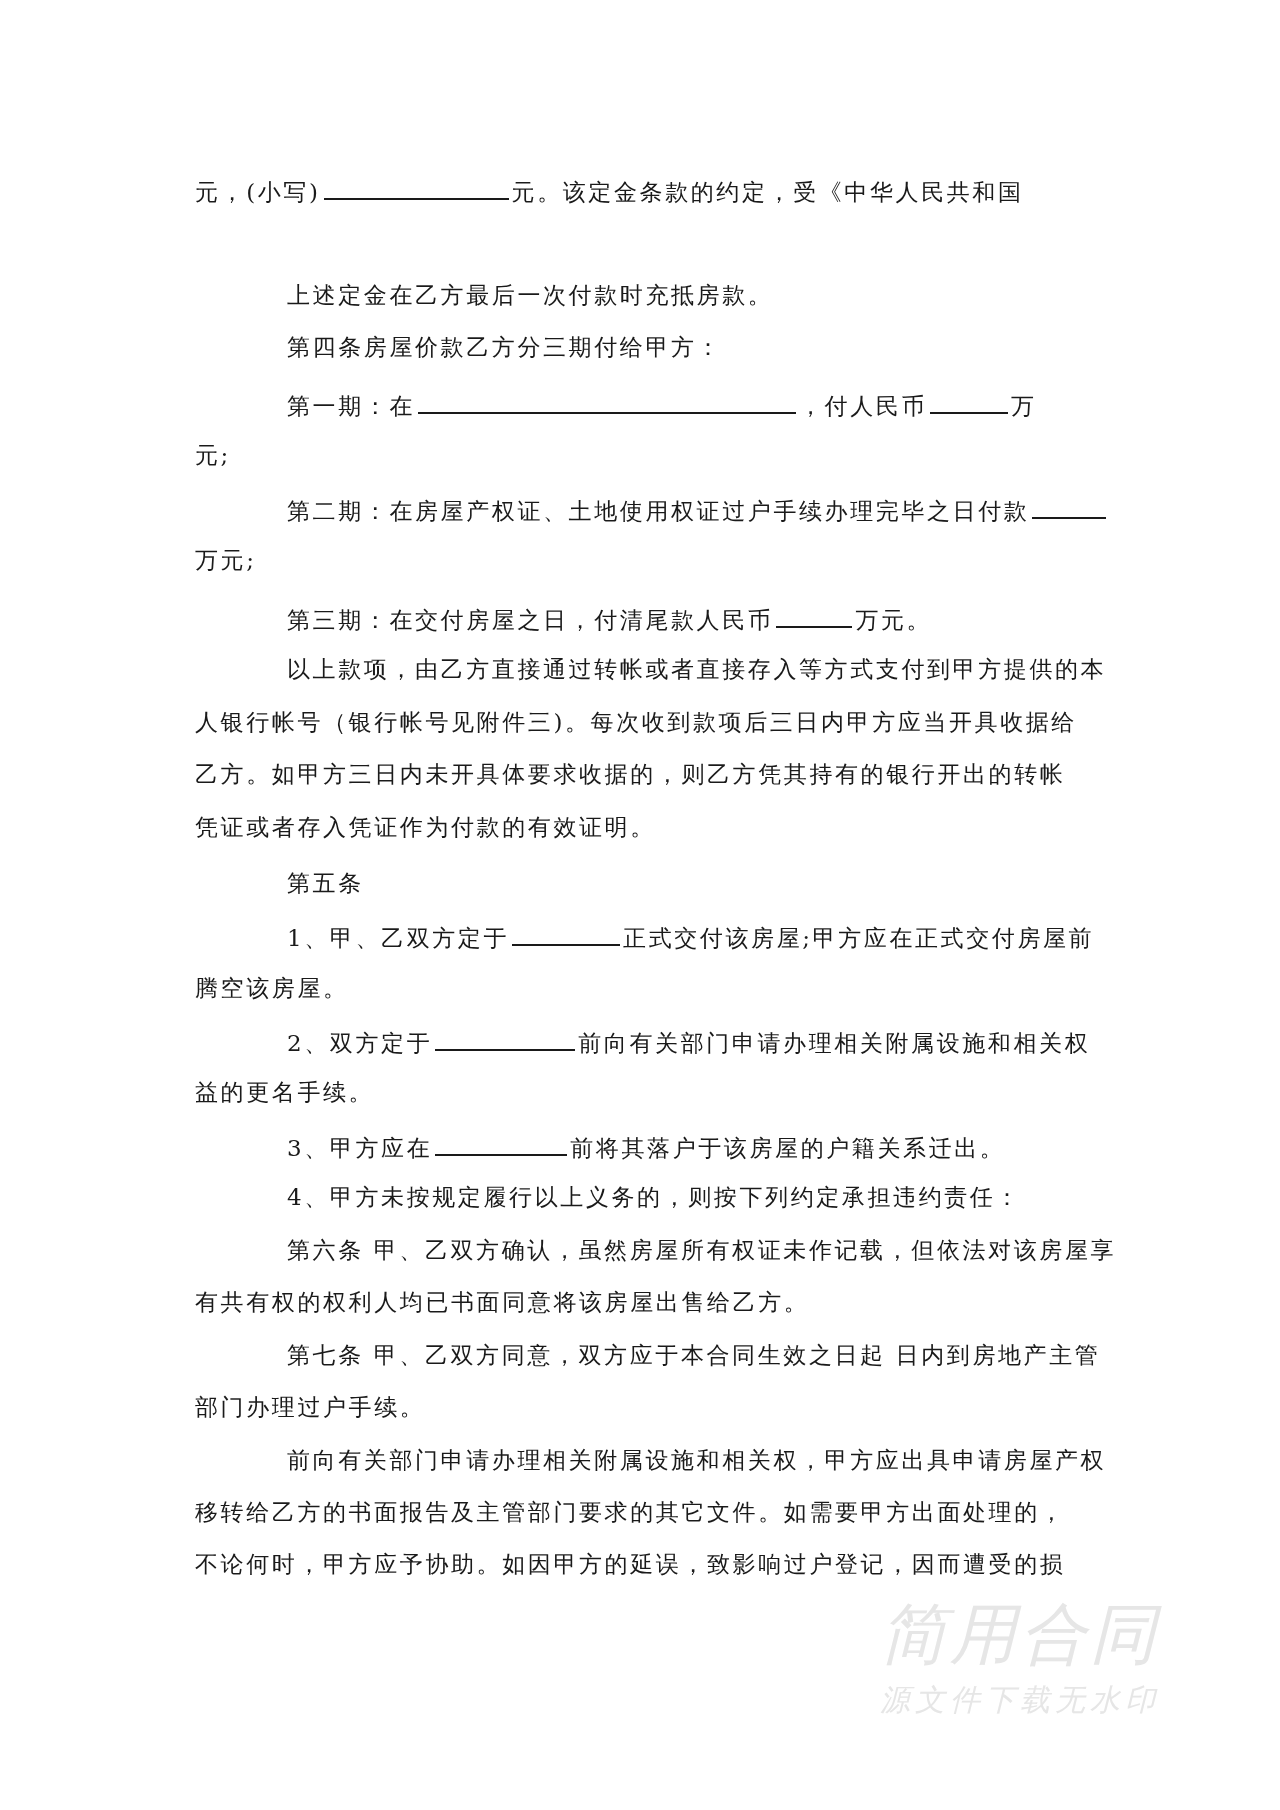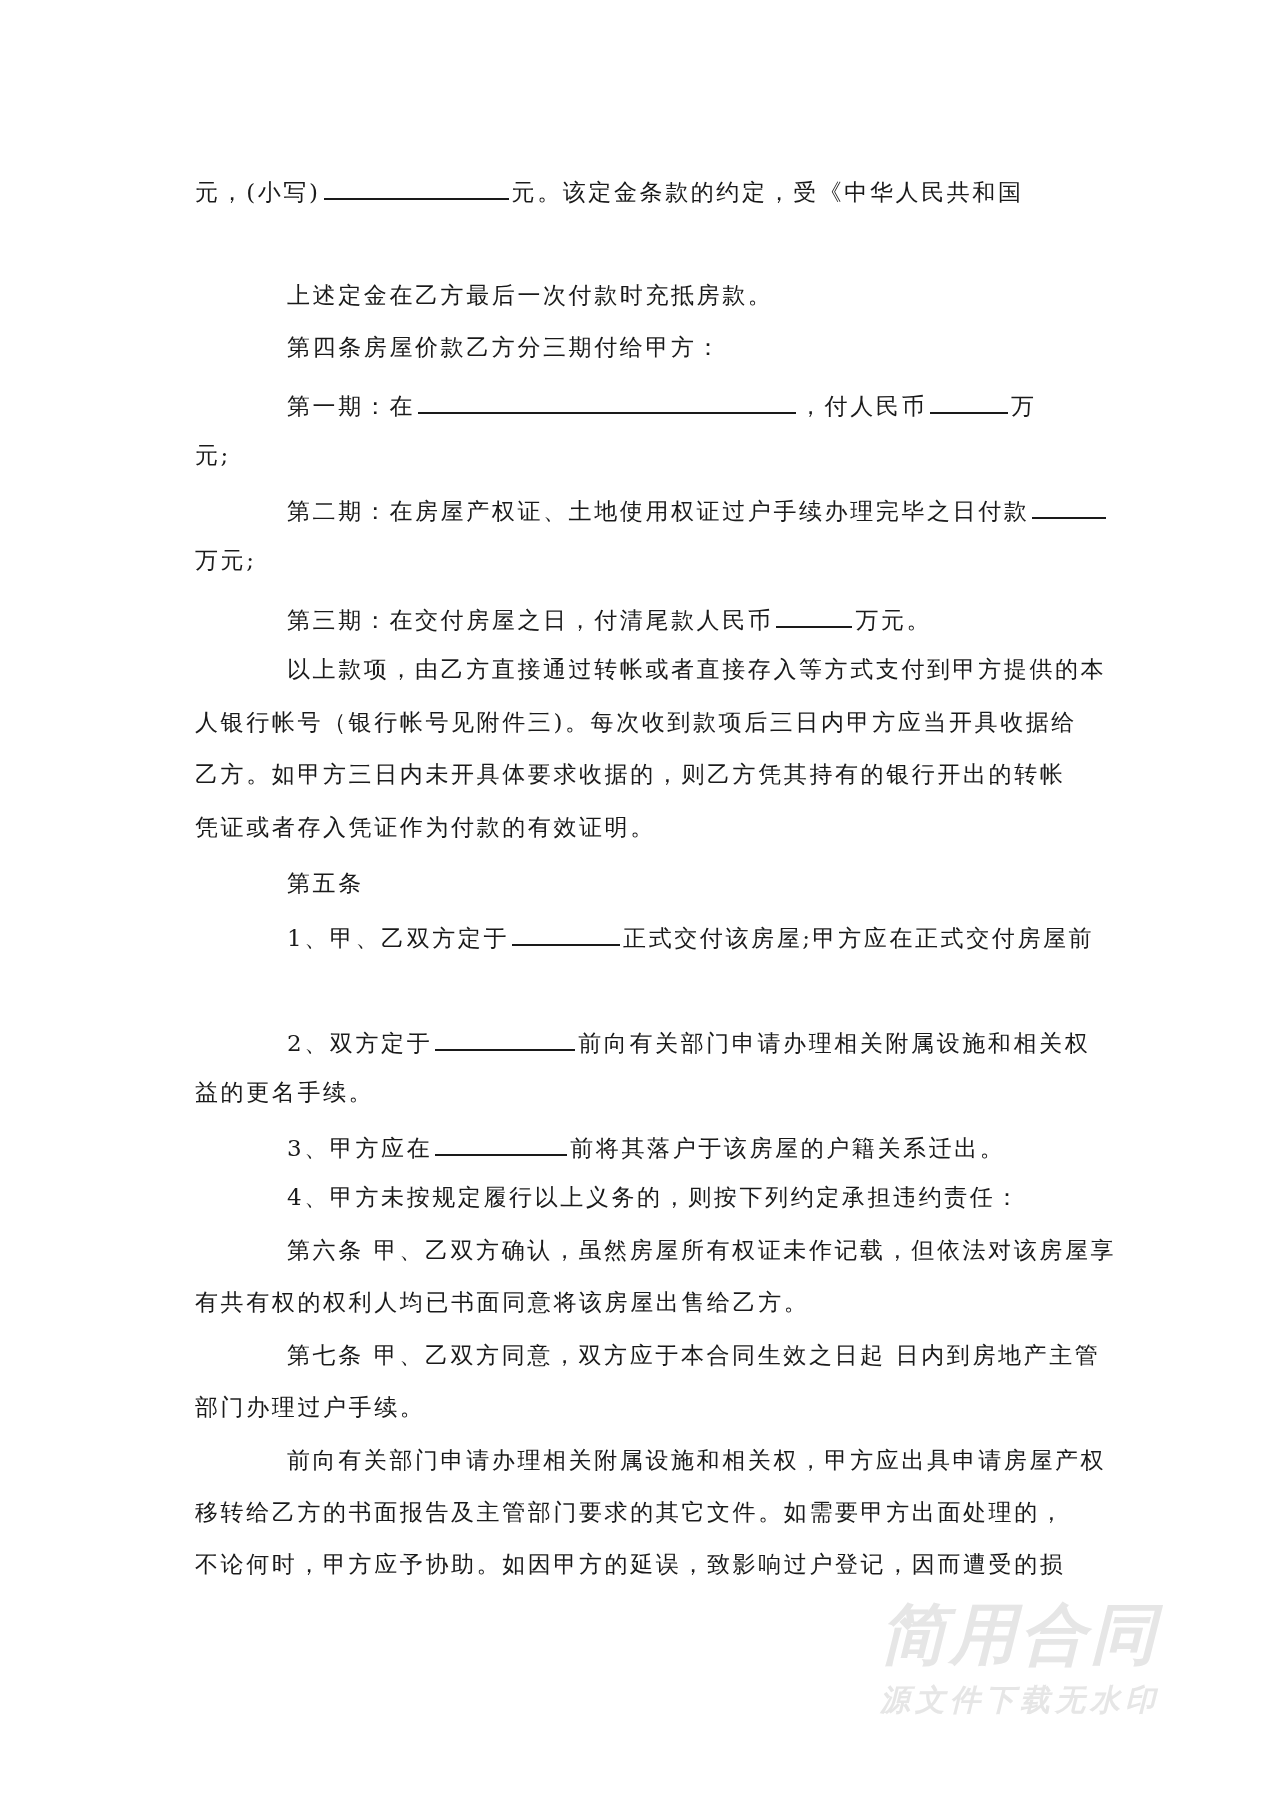--- a/index.html
+++ b/index.html
@@ -4,21 +4,21 @@
 <style>
   html, body { margin: 0; padding: 0; background: #ffffff; }
   body { width: 1280px; height: 1810px; position: relative; overflow: hidden;
          font-family: "DejaVu Serif", "Liberation Serif", serif; color: #1a1a1a; }
   .page { position: absolute; left: 0; top: 0; width: 1280px; height: 1810px; }
   .line { position: absolute; left: 195px; width: 895px; height: 30px;
           font-size: 23px; line-height: 30px; white-space: nowrap; letter-spacing: 2.6px; }
   .indent { left: 247px; width: 843px; margin-left: 40px; }
   .blank { display: inline-block; border-bottom: 2px solid #1a1a1a; height: 24px; vertical-align: baseline; margin: 0 3px; }
   .watermark { position: absolute; left: 880px; top: 1595px; width: 330px; color: #e6e6e6;
-               font-family: "DejaVu Sans", "Liberation Sans", sans-serif; font-weight: bold; font-style: italic; }
+               font-family: "DejaVu Sans", "Liberation Sans", sans-serif; font-weight: normal; font-style: italic; }
   .wm-main { font-size: 66px; letter-spacing: 4px; line-height: 80px; }
   .wm-sub { font-size: 30px; letter-spacing: 5px; line-height: 50px; }
 </style>
 </head>
 <body>
 
 <div class="page">
 
   <div class="line" style="top:174px">
     <span>元，(小写)</span><span class="blank" style="width:185px"></span><span>元。该定金条款的约定，受《中华人民共和国</span>
@@ -37,20 +37,21 @@
     <span>第三期：在交付房屋之日，付清尾款人民币</span><span class="blank" style="width:76px"></span><span>万元。</span>
   </div>
   <div class="line indent" style="top:654px"><span>以上款项，由乙方直接通过转帐或者直接存入等方式支付到甲方提供的本</span></div>
   <div class="line" style="top:707px"><span>人银行帐号（银行帐号见附件三)。每次收到款项后三日内甲方应当开具收据给</span></div>
   <div class="line" style="top:759px"><span>乙方。如甲方三日内未开具体要求收据的，则乙方凭其持有的银行开出的转帐</span></div>
   <div class="line indent" style="top:868px"><span>第五条</span></div>
   <div class="line" style="top:812px"><span>凭证或者存入凭证作为付款的有效证明。</span></div>
   <div class="line indent" style="top:920px">
     <span>1、甲、乙双方定于</span><span class="blank" style="width:108px"></span><span>正式交付该房屋;甲方应在正式交付房屋前</span>
   </div>
+  <div class="line" style="top:973px"><span>腾空该房屋。</span></div>
   <div class="line indent" style="top:1025px">
     <span>2、双方定于</span><span class="blank" style="width:140px"></span><span>前向有关部门申请办理相关附属设施和相关权</span>
   </div>
   <div class="line" style="top:1077px"><span>益的更名手续。</span></div>
   <div class="line indent" style="top:1130px">
     <span>3、甲方应在</span><span class="blank" style="width:132px"></span><span>前将其落户于该房屋的户籍关系迁出。</span>
   </div>
   <div class="line indent" style="top:1182px"><span>4、甲方未按规定履行以上义务的，则按下列约定承担违约责任：</span></div>
   <div class="line indent" style="top:1235px"><span>第六条 甲、乙双方确认，虽然房屋所有权证未作记载，但依法对该房屋享</span></div>
   <div class="line indent" style="top:1340px"><span>第七条 甲、乙双方同意，双方应于本合同生效之日起 日内到房地产主管</span></div>

